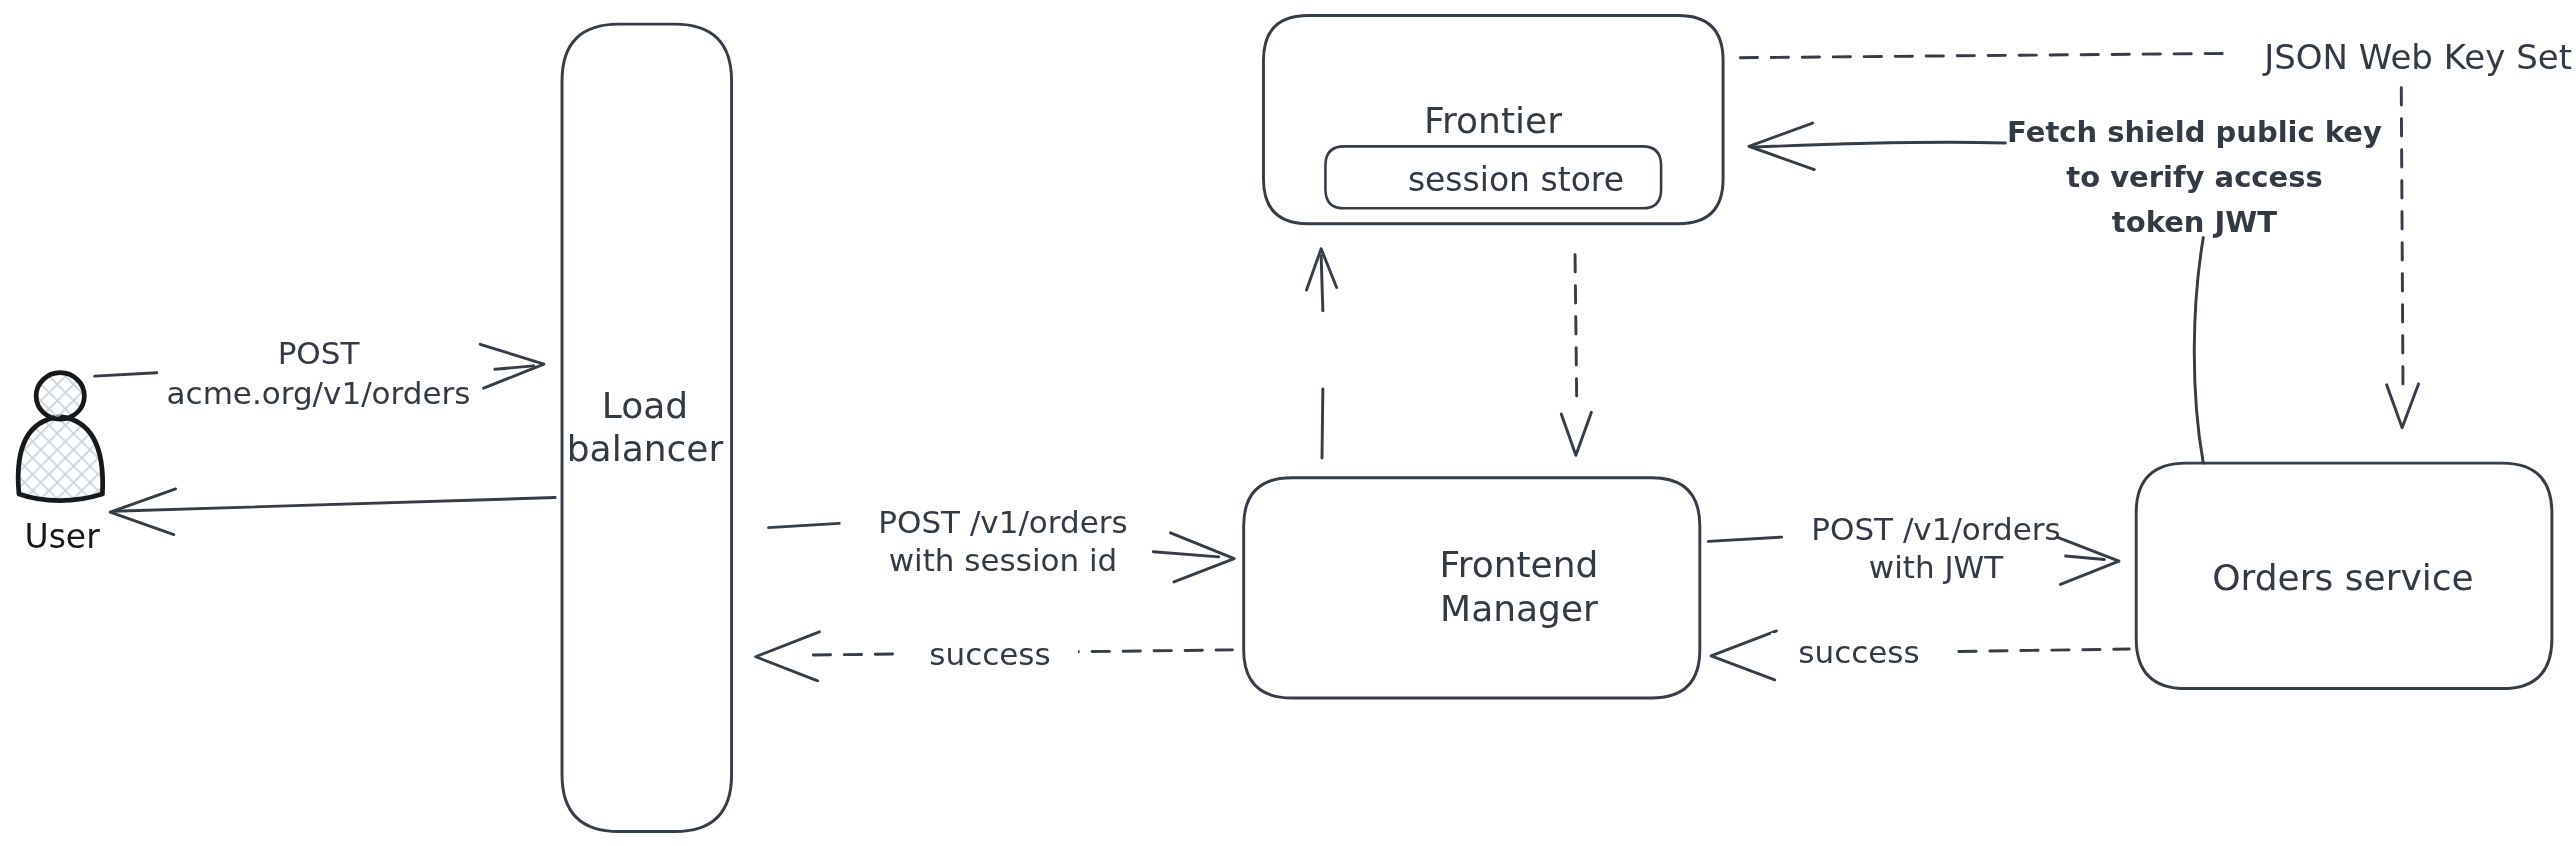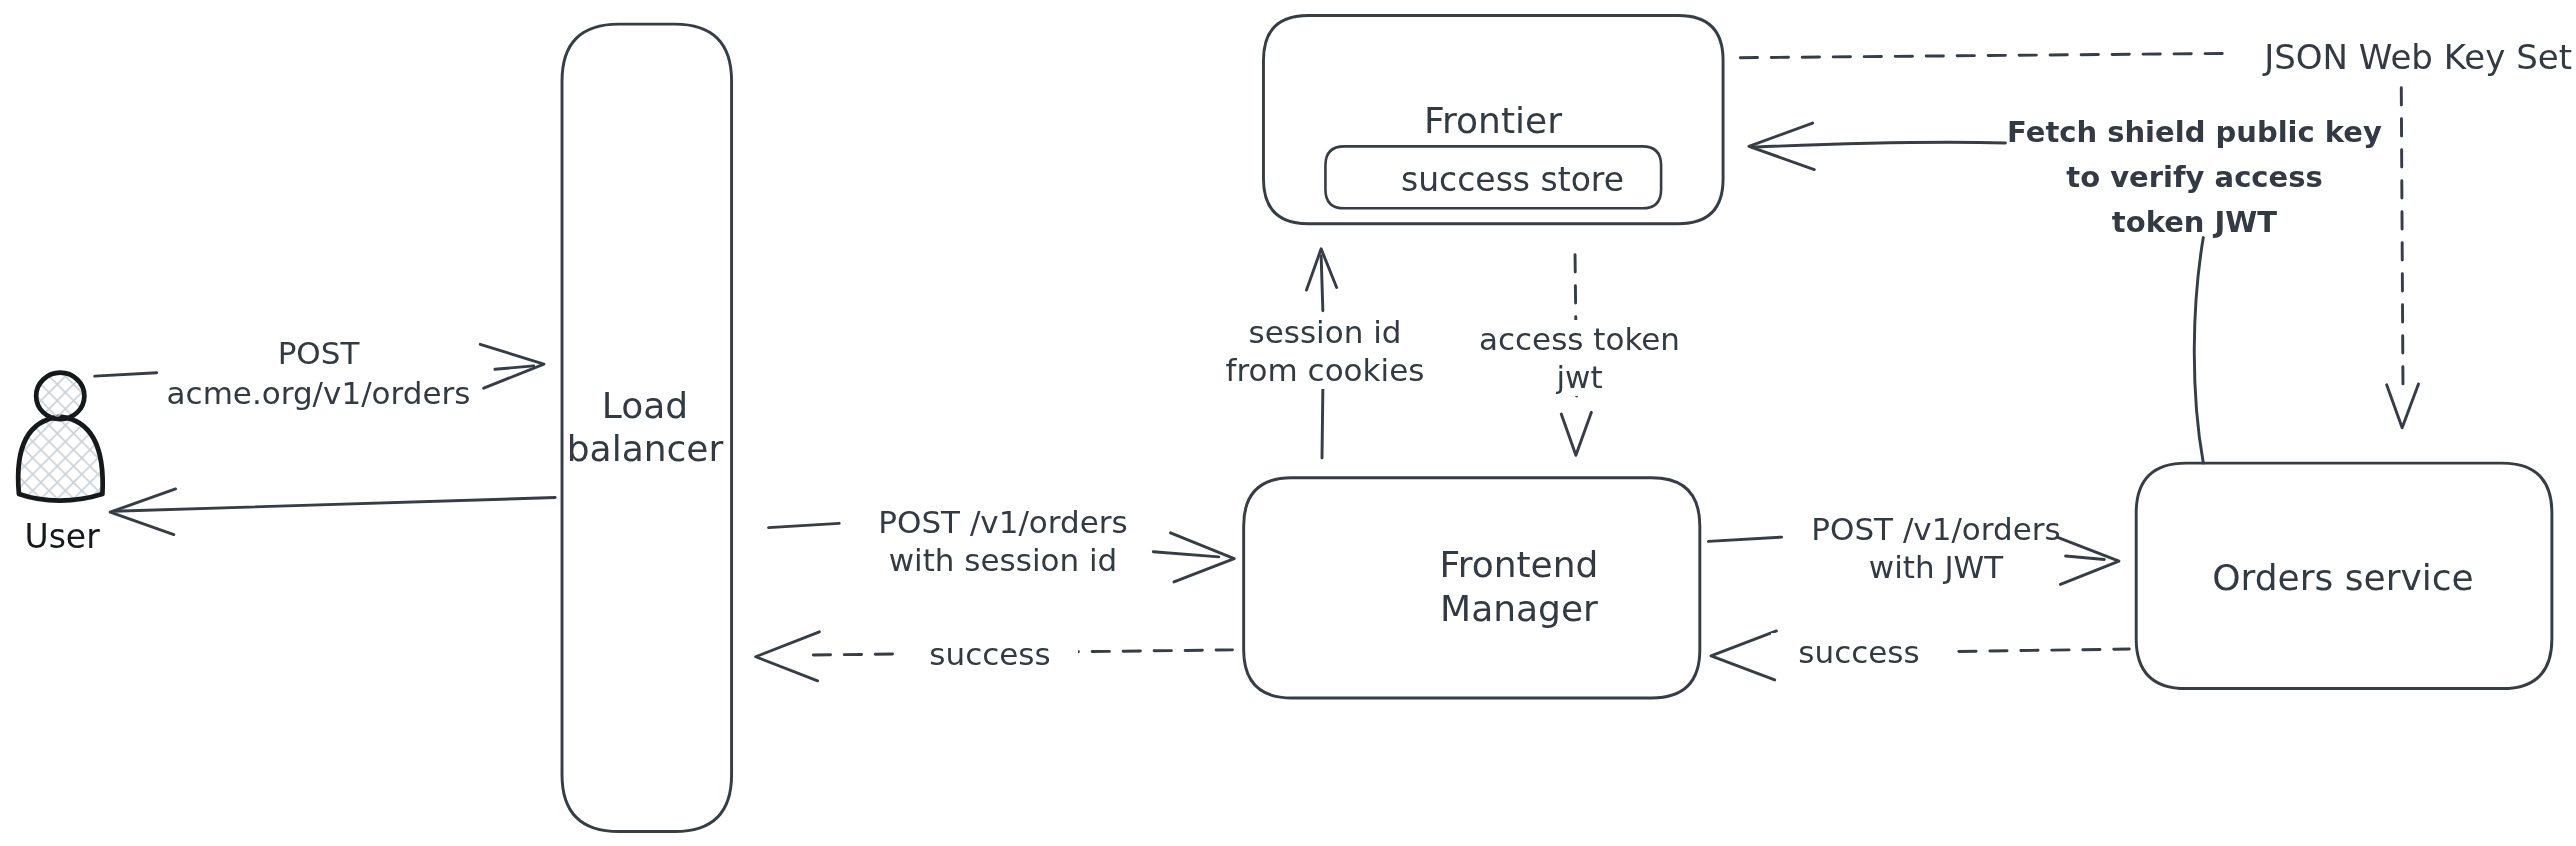--- a/index.html
+++ b/index.html
@@ -108,35 +108,31 @@
   <div class="lbl userink" style="left:8.6px;top:516px;width:107px;font-size:33px;">User</div>
 
   <div class="lbl" style="left:138px;top:333px;width:361px;font-size:31px;line-height:40px;">POST
 acme.org/v1/orders</div>
 
   <div class="lbl" style="left:516px;top:384px;width:258px;font-size:36px;line-height:43px;">Load
 balancer</div>
 
   <div class="lbl" style="left:1364px;top:98px;width:258px;font-size:36px;text-align:center;">Frontier</div>
 
-  <div class="lbl nowrap" style="left:1366px;top:159px;width:258px;font-size:33px;">success store</div>
+  <div class="lbl nowrap" style="left:1366px;top:159px;width:258px;font-size:33px;">session store</div>
 
   <div class="lbl" style="left:831px;top:503px;width:344px;font-size:31px;line-height:38px;">POST /v1/orders
 with session id</div>
 
   <div class="lbl mask" style="left:902px;top:635px;width:176px;font-size:31px;">success</div>
 
   <div class="lbl" style="left:1390px;top:543px;width:258px;font-size:36px;line-height:44px;">Frontend
 Manager</div>
 
-  <div class="lbl mask" style="left:1196px;top:313px;width:258px;font-size:31px;line-height:38px;">session id
-from cookies</div>
 
-  <div class="lbl mask" style="left:1433px;top:320px;width:293px;font-size:31px;line-height:38px;">access token
-jwt</div>
 
   <div class="lbl" style="left:1764px;top:510px;width:344px;font-size:31px;line-height:38px;">POST /v1/orders
 with JWT</div>
 
   <div class="lbl mask" style="left:1771px;top:633px;width:176px;font-size:31px;">success</div>
 
   <div class="lbl" style="left:2171px;top:555px;width:344px;font-size:36px;">Orders service</div>
 
   <div class="lbl nowrap" style="left:2236px;top:36px;width:336px;font-size:34px;">JSON Web Key Set</div>
 

